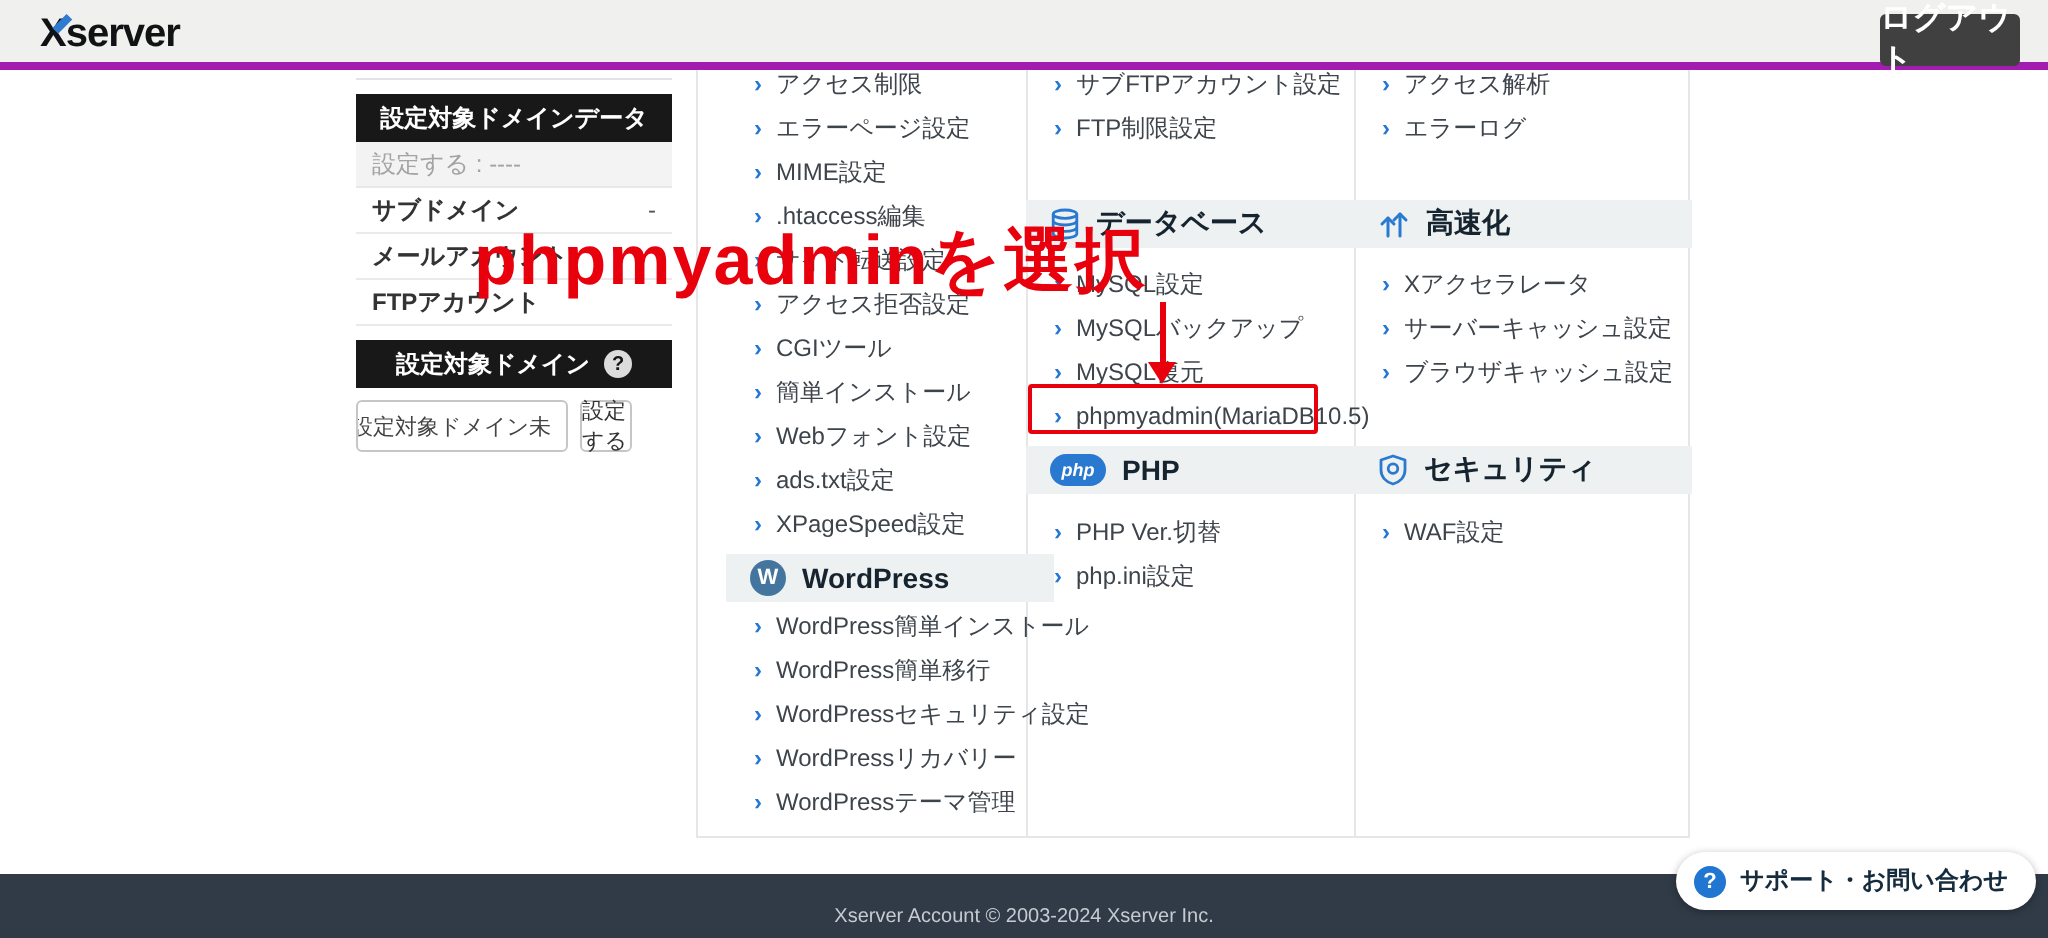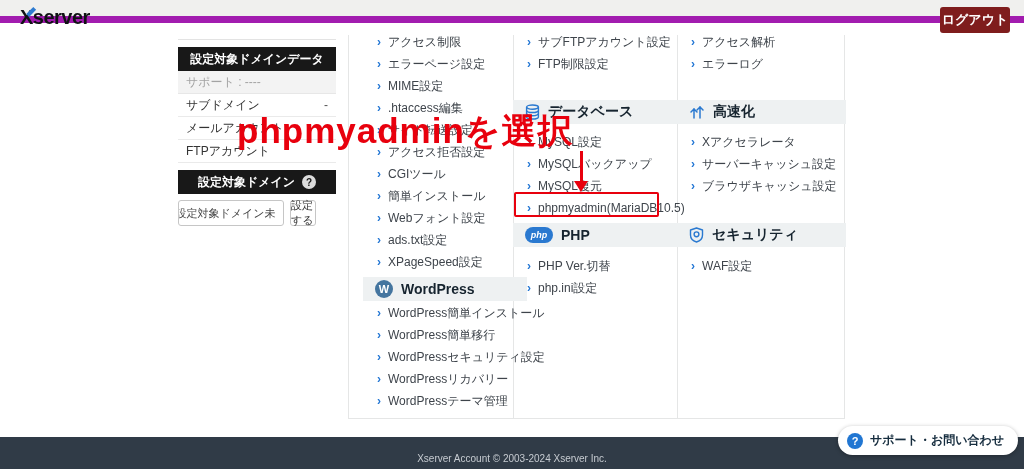--- a/index.html
+++ b/index.html
@@ -3,41 +3,41 @@
 <meta charset="utf-8">
 <style>
   * { margin:0; padding:0; box-sizing:border-box; }
   html,body { width:1024px; height:469px; }
   body {
     position:relative; overflow:hidden; background:#ffffff;
     font-family:"Liberation Sans","DejaVu Sans",sans-serif;
     -webkit-font-smoothing:antialiased;
   }
   
-  .header { position:absolute; left:0; top:0; width:1024px; height:23px;
-    background:#f0f0ee; border-bottom:7px solid #a21caf; z-index:5; }
+  .header { position:absolute; left:0; top:0; width:1024px; height:35px;
+    background:#f0f0ee; border-bottom:4px solid #a21caf; z-index:5; }
   .logo { position:absolute; left:20px; top:6px; font-size:20px; font-weight:bold;
     color:#101214; letter-spacing:-0.5px; }
   .logo-x { position:relative; display:inline-block; }
   .logo-x .xslash { position:absolute; left:6px; top:4px; width:10px; height:3.5px;
     background:#2e7bd0; transform:rotate(-45deg); }
   .logout-btn { position:absolute; right:14px; top:7px; width:70px; height:26px;
-    background:#7f1d1d; color:#fff; font-size:13px; font-weight:bold; border-radius:3px;
+    background:#404040; color:#fff; font-size:16px; font-weight:bold; border-radius:3px;
     display:flex; align-items:center; justify-content:center; cursor:pointer; }
   
   .sb-topline { position:absolute; left:178px; top:39px; width:158px; height:1px; background:#e3e3e3; }
   .sidebar { position:absolute; left:178px; top:47px; width:158px; }
   .sb-block2 { position:absolute; left:178px; top:170px; width:158px; }
   .sb-head { height:24px; background:#181818; color:#fff; font-size:12px; font-weight:bold;
     display:flex; align-items:center; justify-content:center; }
   .domain-row { height:23px; background:#f3f3f3; color:#a3a3a3; font-size:12px;
     display:flex; align-items:center; padding:0 8px; border-bottom:1px solid #e7e7e7; }
   .sb-row { height:23px; display:flex; align-items:center; justify-content:space-between;
     padding:0 8px; font-size:12px; border-bottom:1px solid #eaeaea; background:#fff; }
-  .sb-row .lbl { font-weight:normal; color:#333; }
+  .sb-row .lbl { font-weight:bold; color:#333; }
   .sb-row .val { color:#555; }
   .help-q { width:14px; height:14px; border-radius:50%; background:#dcdcdc; color:#161616;
     font-size:10px; font-weight:bold; display:inline-flex; align-items:center;
     justify-content:center; margin-left:7px; }
   .help-q::before { content:"?"; }
   .sb-controls { position:absolute; left:178px; top:200px; width:158px; display:flex; gap:6px; }
   .domain-select { width:106px; height:26px; background:#fff; border:1px solid #c6c6c6;
     border-radius:3px; font-size:11px; color:#444; display:flex; align-items:center;
     justify-content:center; padding:0 17px 0 6px; cursor:pointer; white-space:nowrap; overflow:hidden; }
   .set-btn { width:26px; height:26px; background:#fff; border:1px solid #c6c6c6; border-radius:3px;
@@ -89,21 +89,21 @@
 <body>
 
 <div class="header">
   <div class="logo"><span class="logo-x"><span>Xserver</span><i class="xslash"></i></span></div>
   <div class="logout-btn">ログアウト</div>
 </div>
 
 <div class="sb-topline"></div>
 <div class="sidebar">
   <div class="sb-head">設定対象ドメインデータ</div>
-  <div class="domain-row">サポート : ----</div>
+  <div class="domain-row">設定する : ----</div>
   <div>
 
       <div class="sb-row">
         <span class="lbl">サブドメイン</span>
         <span class="val">-</span>
       </div>
 
       <div class="sb-row">
         <span class="lbl">メールアカウント</span>
         <span class="val"></span>

